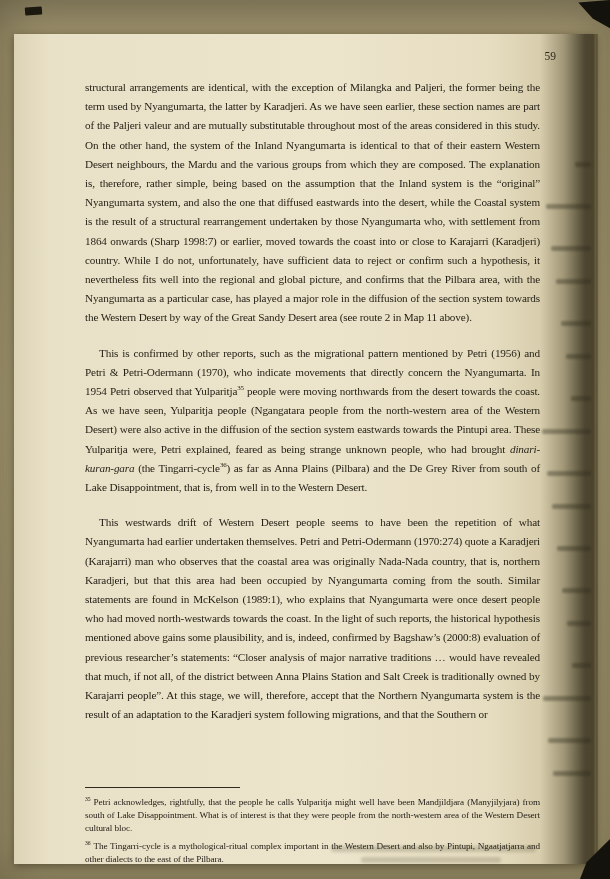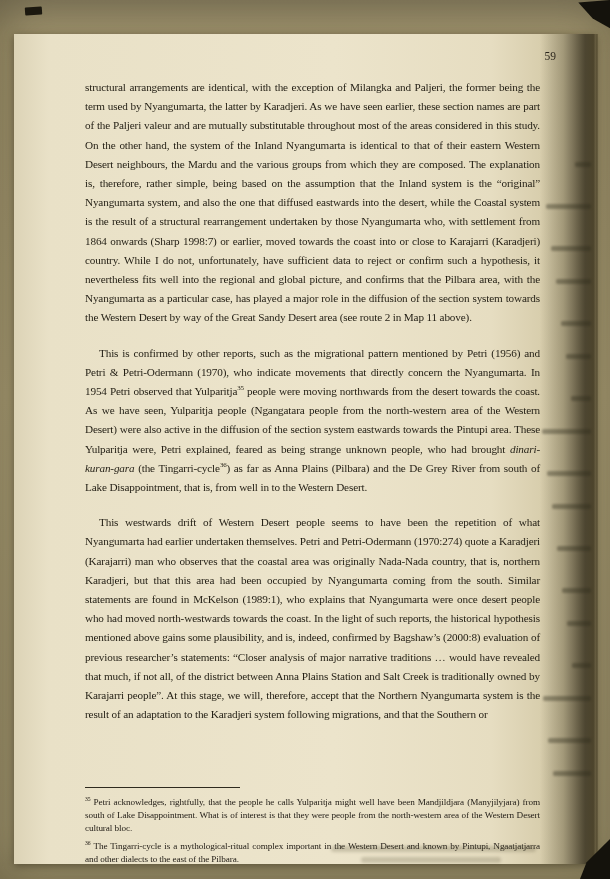--- a/index.html
+++ b/index.html
@@ -80,21 +80,21 @@
   <div class="page">
     <div class="page-number">59</div>
     <div class="body-text" id="body-text">
         <p class="para"><span>structural arrangements are identical, with the exception of Milangka and Paljeri, the former being the term used by Nyangumarta, the latter by Karadjeri. As we have seen earlier, these section names are part of the Paljeri valeur and are mutually substitutable throughout most of the areas considered in this study. On the other hand, the system of the Inland Nyangumarta is identical to that of their eastern Western Desert neighbours, the Mardu and the various groups from which they are composed. The explanation is, therefore, rather simple, being based on the assumption that the Inland system is the “original” Nyangumarta system, and also the one that diffused eastwards into the desert, while the Coastal system is the result of a structural rearrangement undertaken by those Nyangumarta who, with settlement from 1864 onwards (Sharp 1998:7) or earlier, moved towards the coast into or close to Karajarri (Karadjeri) country. While I do not, unfortunately, have sufficient data to reject or confirm such a hypothesis, it nevertheless fits well into the regional and global picture, and confirms that the Pilbara area, with the Nyangumarta as a particular case, has played a major role in the diffusion of the section system towards the Western Desert by way of the Great Sandy Desert area (see route 2 in Map 11 above).</span></p>
         <p class="para indent"><span>This is confirmed by other reports, such as the migrational pattern mentioned by Petri (1956) and Petri &amp; Petri-Odermann (1970), who indicate movements that directly concern the Nyangumarta. In 1954 Petri observed that Yulparitja</span><sup>35</sup><span> people were moving northwards from the desert towards the coast. As we have seen, Yulparitja people (Ngangatara people from the north-western area of the Western Desert) were also active in the diffusion of the section system eastwards towards the Pintupi area. These Yulparitja were, Petri explained, feared as being strange unknown people, who had brought </span><span class="it">dinari-kuran-gara</span><span> (the Tingarri-cycle</span><sup>36</sup><span>) as far as Anna Plains (Pilbara) and the De Grey River from south of Lake Disappointment, that is, from well in to the Western Desert.</span></p>
         <p class="para indent"><span>This westwards drift of Western Desert people seems to have been the repetition of what Nyangumarta had earlier undertaken themselves. Petri and Petri-Odermann (1970:274) quote a Karadjeri (Karajarri) man who observes that the coastal area was originally Nada-Nada country, that is, northern Karadjeri, but that this area had been occupied by Nyangumarta coming from the south. Similar statements are found in McKelson (1989:1), who explains that Nyangumarta were once desert people who had moved north-westwards towards the coast. In the light of such reports, the historical hypothesis mentioned above gains some plausibility, and is, indeed, confirmed by Bagshaw’s (2000:8) evaluation of previous researcher’s statements: “Closer analysis of major narrative traditions … would have revealed that much, if not all, of the district between Anna Plains Station and Salt Creek is traditionally owned by Karajarri people”. At this stage, we will, therefore, accept that the Northern Nyangumarta system is the result of an adaptation to the Karadjeri system following migrations, and that the Southern or</span></p>
       </div>
     <div class="footnote-rule"></div>
     <div class="footnotes" id="footnotes">
         <div class="footnote"><sup class="fn-marker">35</sup><span>Petri acknowledges, rightfully, that the people he calls Yulparitja might well have been Mandjildjara (Manyjilyjara) from south of Lake Disappointment. What is of interest is that they were people from the north-western area of the Western Desert cultural bloc.</span></div>
-        <div class="footnote"><sup class="fn-marker">36</sup><span>The Tingarri-cycle is a mythological-ritual complex important in the Western Desert and known by Pintupi, Ngaatjatjarra and other dialects to the east of the Pilbara.</span></div>
+        <div class="footnote"><sup class="fn-marker">36</sup><span>The Tingarri-cycle is a mythological-ritual complex important in the Western Desert and also by Pintupi, Ngaatjatjarra and other dialects to the east of the Pilbara.</span></div>
       </div>
     <div class="ghost-wide a"></div>
     <div class="ghost-wide b"></div>
   </div>
   <div class="gutter">
     <div id="ghost-lines">
         <div class="ghost-line" style="width: 16px; top: 128px;"></div>
         <div class="ghost-line" style="width: 45px; top: 170px;"></div>
         <div class="ghost-line" style="width: 40px; top: 212px;"></div>
         <div class="ghost-line" style="width: 35px; top: 245px;"></div>

